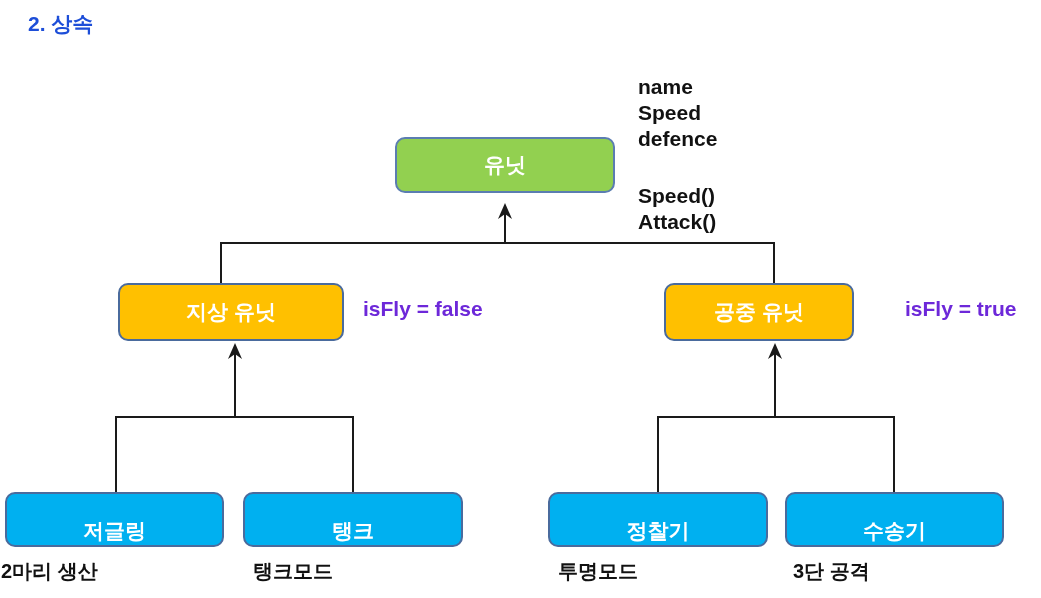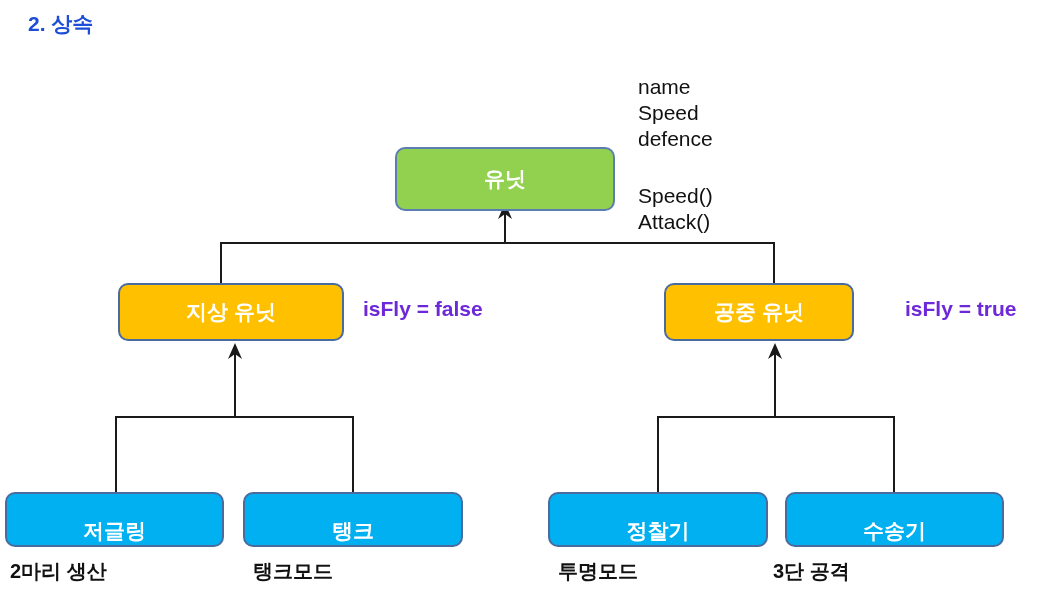--- a/index.html
+++ b/index.html
@@ -30,53 +30,53 @@
   svg.connectors path.wire { fill: none; stroke: var(--line); stroke-width: 2; }
   svg.connectors path.head { fill: var(--line); stroke: none; }
 
   .node {
     position: absolute; z-index: 2;
     display: flex; align-items: center; justify-content: center;
     border: 2px solid var(--border); border-radius: 10px;
     color: #ffffff; font-weight: bold; font-size: 21px;
     text-align: center;
   }
-  .node.root   { left: 395px; top: 147px; width: 220px; height: 64px; background: var(--root-fill); border-color: #5b7db1; }
+  .node.root   { left: 395px; top: 137px; width: 220px; height: 56px; background: var(--root-fill); border-color: #5b7db1; }
   .node.branch { background: var(--branch-fill); }
   .node.leaf   { background: var(--leaf-fill); align-items: flex-end; }
   #branch-ground { left: 118px; top: 283px; width: 226px; height: 58px; }
   #branch-air    { left: 664px; top: 283px; width: 190px; height: 58px; }
   #leaf-zergling  { left:   5px; top: 492px; width: 219px; height: 55px; }
   #leaf-tank      { left: 243px; top: 492px; width: 220px; height: 55px; }
   #leaf-scout     { left: 548px; top: 492px; width: 220px; height: 55px; }
   #leaf-transport { left: 785px; top: 492px; width: 219px; height: 55px; }
 
   .side-note {
     position: absolute; z-index: 2;
     font-size: 21px; font-weight: bold; color: #6d28d9; white-space: nowrap;
   }
   #note-ground { left: 363px; top: 297px; }
   #note-air    { left: 905px; top: 297px; }
 
   .member-block {
     position: absolute; z-index: 2;
-    font-size: 21px; font-weight: normal; color: #111;
+    font-size: 21px; font-weight: bold; color: #111;
     line-height: 26px; white-space: nowrap;
   }
   #attrs-block   { left: 638px; top: 74px; }
   #methods-block { left: 638px; top: 183px; }
 
   .leaf-caption {
     position: absolute; z-index: 2; top: 558px;
     font-size: 20px; font-weight: bold; color: #111; white-space: nowrap;
   }
-  #caption-zergling  { left:   10px; text-align: right; }
+  #caption-zergling  { left:   1px; text-align: right; }
   #caption-tank      { left: 253px; }
   #caption-scout     { left: 558px; }
-  #caption-transport { left: 773px; }
+  #caption-transport { left: 793px; }
 </style>
 </head>
 <body>
 
 <div class="stage">
 
   <div class="page-title">2. 상속</div>
 
   <svg class="connectors" width="1041" height="598" viewBox="0 0 1041 598" aria-hidden="true">
 

